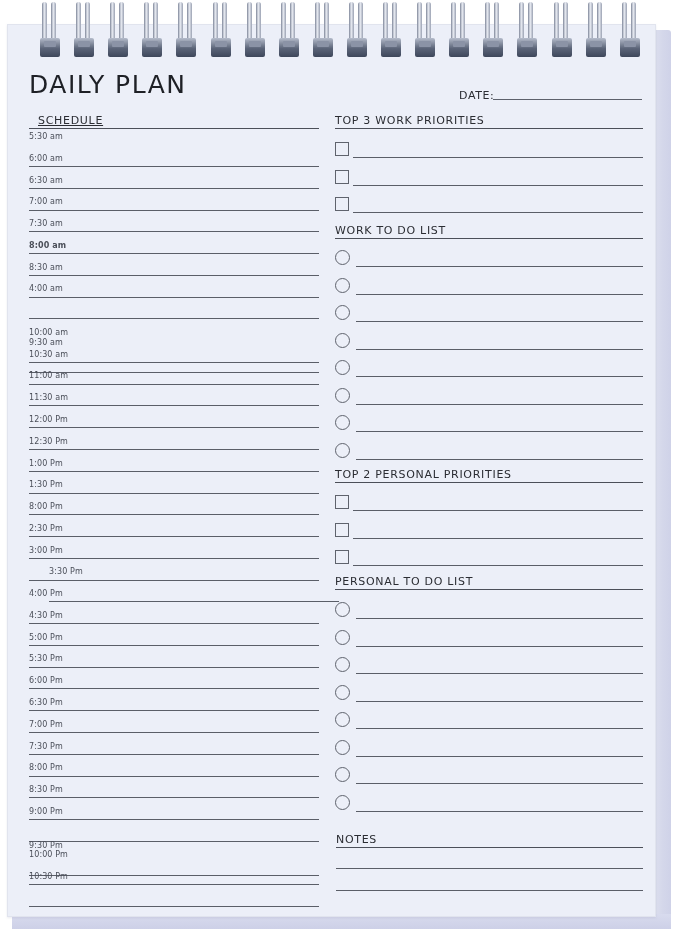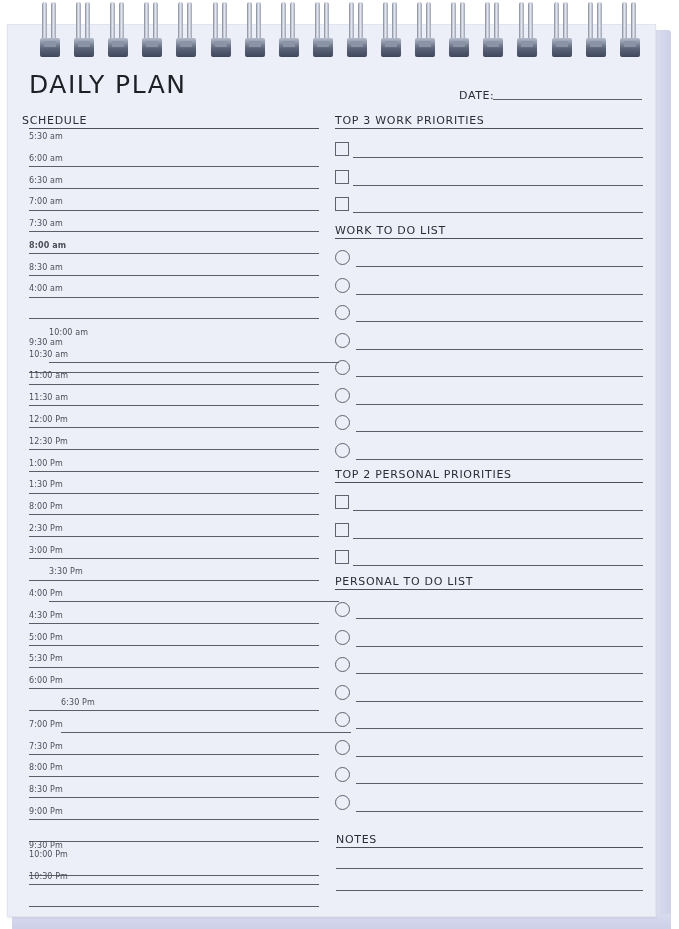--- a/index.html
+++ b/index.html
@@ -147,21 +147,21 @@
       <div class="wire b"></div>
       <div class="clip"></div>
     </div>
   </div>
 
 <h1 class="title">DAILY PLAN</h1>
 
 <span class="date-label">DATE:</span>
 <div class="date-line"></div>
 
-<span class="sec-head" style="left:22px; top:114px;">SCHEDULE</span>
+<span class="sec-head" style="left:38px; top:114px;text-decoration:underline;">SCHEDULE</span>
 <div class="sec-rule" style="left:29px; top:128px; width:290px;"></div>
 <div id="schedule">
     <div class="sched-row" style="top: 130px;">
       <span class="t">5:30 am</span>
       <div class="ln"></div>
     </div>
     <div class="sched-row" style="top: 151.77px;">
       <span class="t">6:00 am</span>
       <div class="ln"></div>
     </div>
@@ -186,21 +186,21 @@
       <div class="ln"></div>
     </div>
     <div class="sched-row" style="top: 282.39px;">
       <span class="t">4:00 am</span>
       <div class="ln"></div>
     </div>
     <div class="sched-row" style="top: 304.16px; margin-top: 32px;">
       <span class="t">9:30 am</span>
       <div class="ln"></div>
     </div>
-    <div class="sched-row" style="top: 325.93px; margin-left: 20px;">
+    <div class="sched-row" style="top: 325.93px;">
       <span class="t">10:00 am</span>
       <div class="ln"></div>
     </div>
     <div class="sched-row" style="top: 347.7px;">
       <span class="t">10:30 am</span>
       <div class="ln"></div>
     </div>
     <div class="sched-row" style="top: 369.47px;">
       <span class="t">11:00 am</span>
       <div class="ln"></div>
@@ -254,21 +254,21 @@
       <div class="ln"></div>
     </div>
     <div class="sched-row" style="top: 652.48px;">
       <span class="t">5:30 Pm</span>
       <div class="ln"></div>
     </div>
     <div class="sched-row" style="top: 674.25px;">
       <span class="t">6:00 Pm</span>
       <div class="ln"></div>
     </div>
-    <div class="sched-row" style="top: 696.02px; margin-left: 32px;">
+    <div class="sched-row" style="top: 696.02px;">
       <span class="t">6:30 Pm</span>
       <div class="ln"></div>
     </div>
     <div class="sched-row" style="top: 717.79px;">
       <span class="t">7:00 Pm</span>
       <div class="ln"></div>
     </div>
     <div class="sched-row" style="top: 739.56px;">
       <span class="t">7:30 Pm</span>
       <div class="ln"></div>

